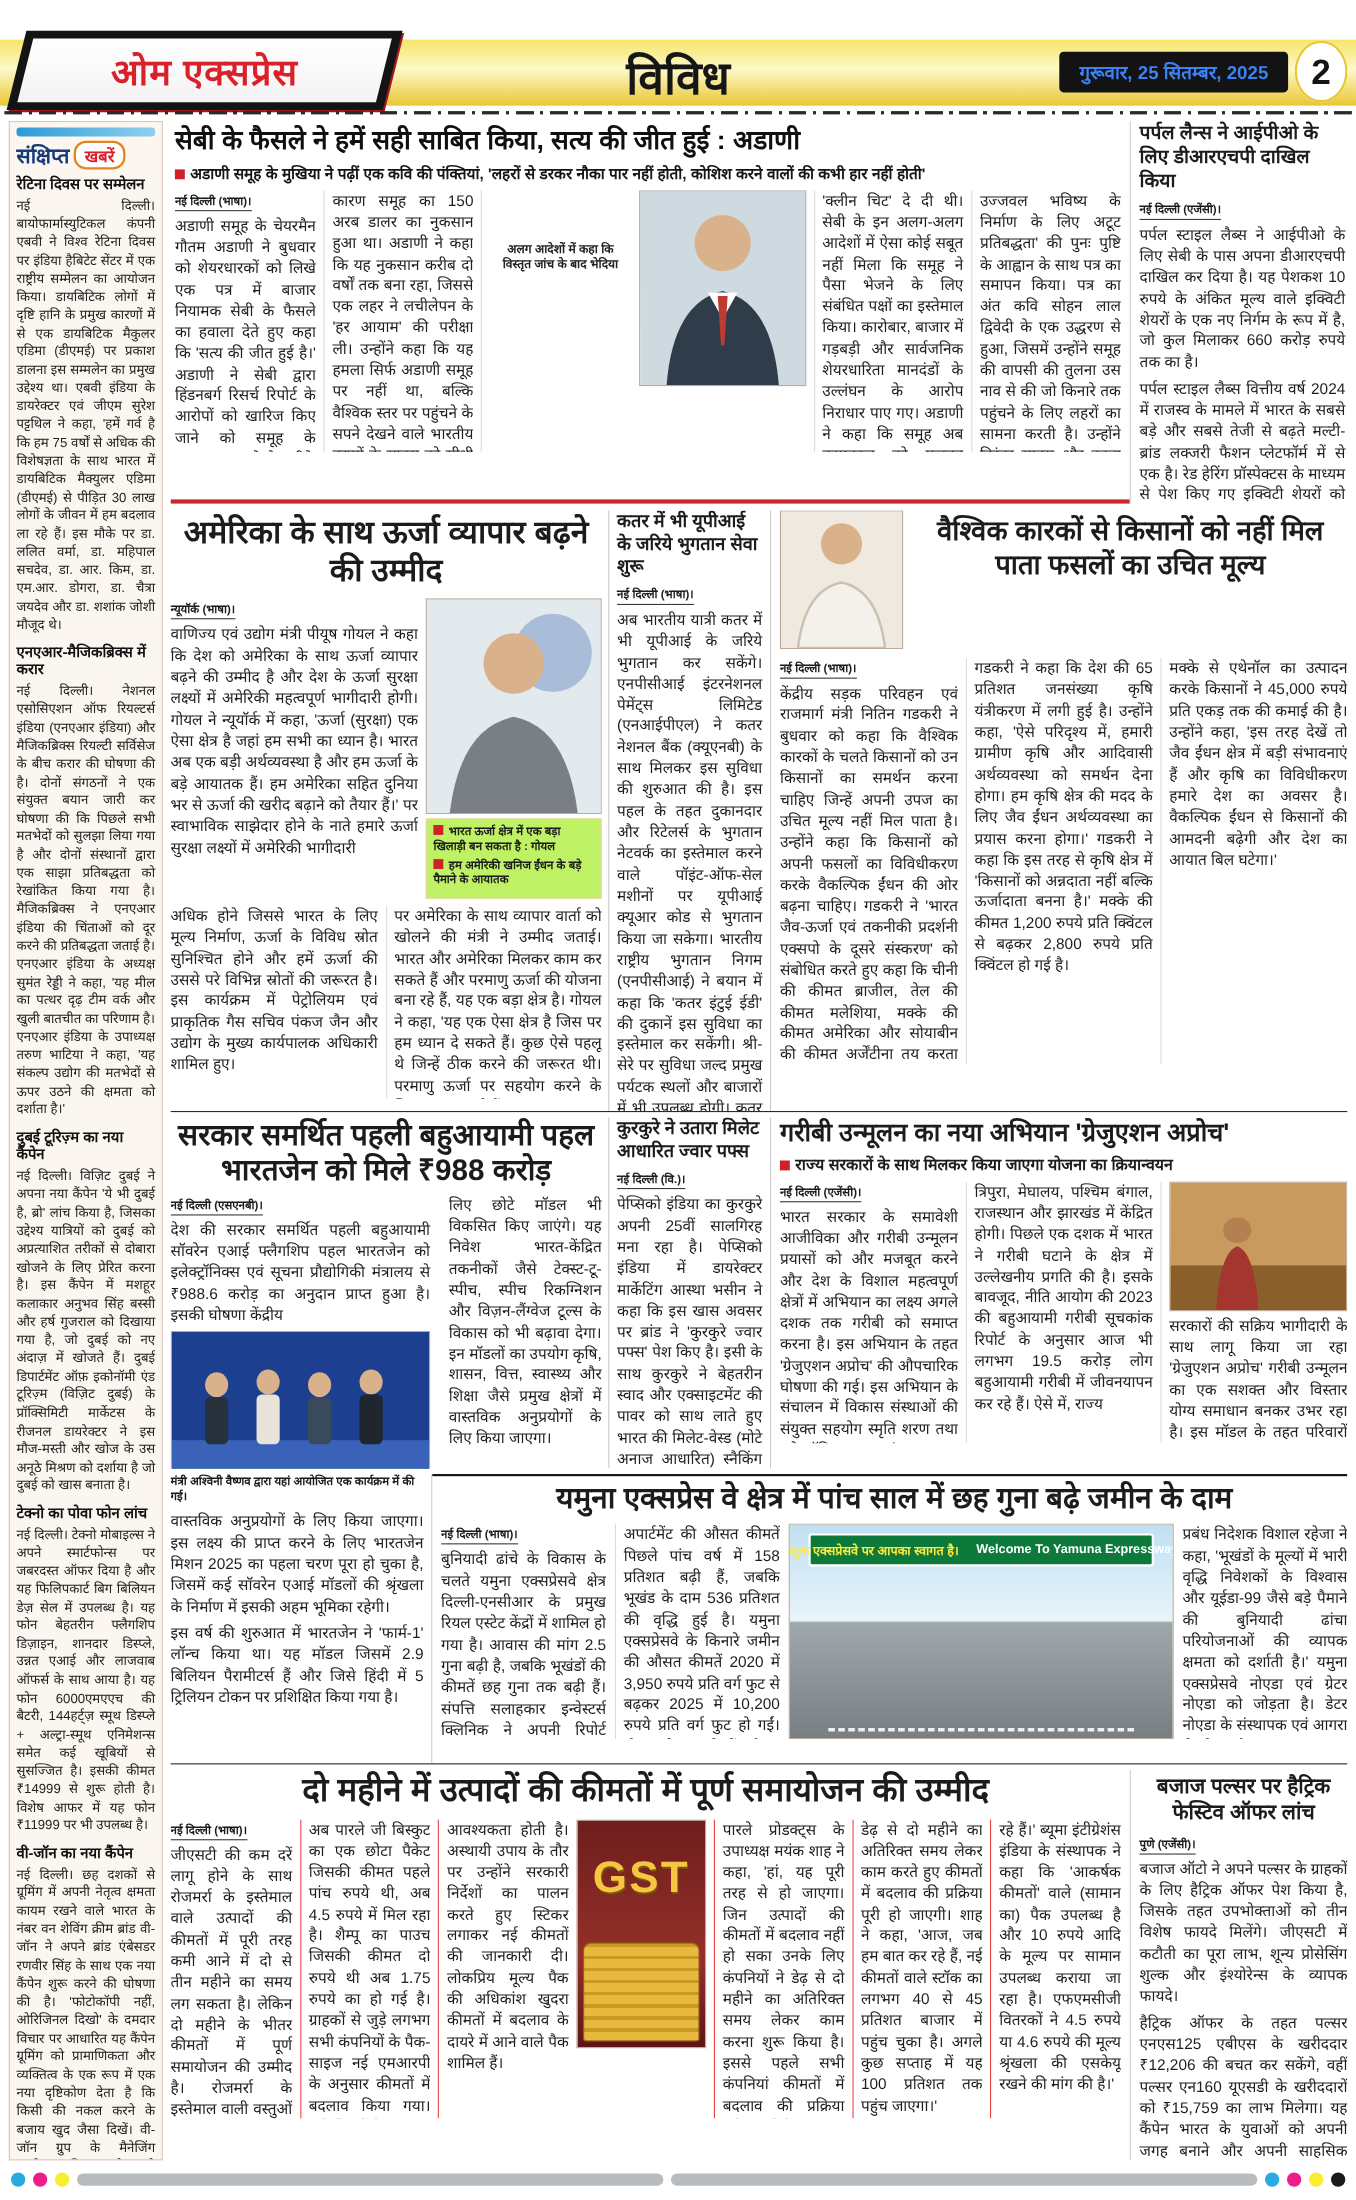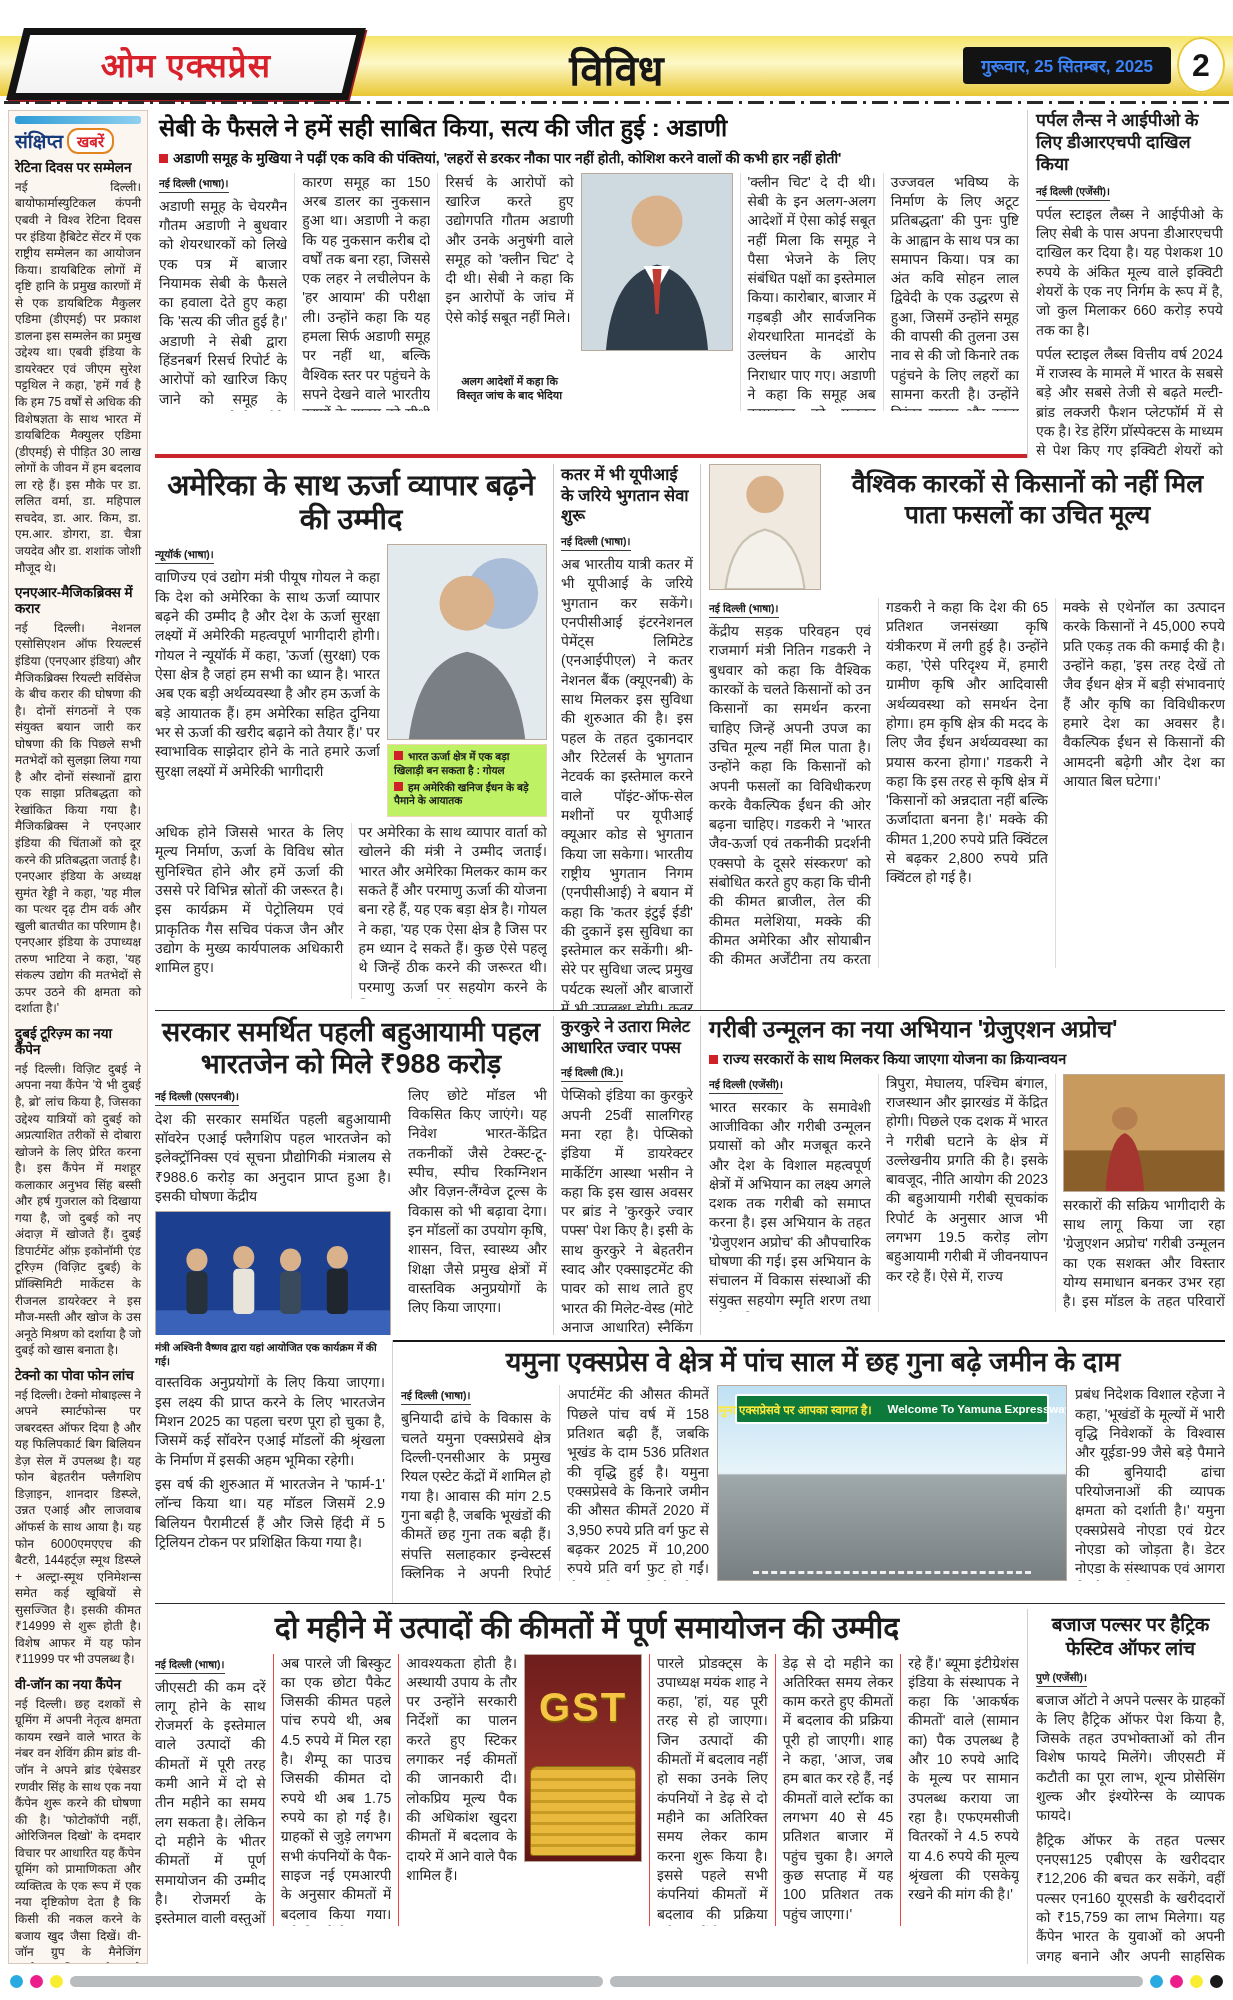--- a/index.html
+++ b/index.html
@@ -204,21 +204,20 @@
           </div>
           <div class="adani-cols">
             <div class="tcol">
               <span class="dateline">नई दिल्ली (भाषा)।</span>
               <div class="bodytext">अडाणी समूह के चेयरमैन गौतम अडाणी ने बुधवार को शेयरधारकों को लिखे एक पत्र में बाजार नियामक सेबी के फैसले का हवाला देते हुए कहा कि 'सत्य की जीत हुई है।' अडाणी ने सेबी द्वारा हिंडनबर्ग रिसर्च रिपोर्ट के आरोपों को खारिज किए जाने को समूह के कामकाज करने के तरीके और पारदर्शिता की 'पुष्टि' भी करार दिया। हिंडनबर्ग की रिपोर्ट के</div>
             </div>
             <div class="tcol">
               <div class="bodytext">कारण समूह का 150 अरब डालर का नुकसान हुआ था। अडाणी ने कहा कि यह नुकसान करीब दो वर्षों तक बना रहा, जिससे एक लहर ने लचीलेपन के 'हर आयाम' की परीक्षा ली। उन्होंने कहा कि यह हमला सिर्फ अडाणी समूह पर नहीं था, बल्कि वैश्विक स्तर पर पहुंचने के सपने देखने वाले भारतीय उद्यमों के साहस को सीधी चुनौती थी। सेबी ने पिछले सप्ताह हिंडनबर्ग</div>
             </div>
             <div class="tcol">
-              <div class="bodytext">रिसर्च के आरोपों को खारिज करते हुए उद्योगपति गौतम अडाणी और उनके अनुषंगी वाले समूह को 'क्लीन चिट' दे दी थी। सेबी ने कहा कि इन आरोपों के जांच में ऐसे कोई सबूत नहीं मिले।</div>
               <div class="pull-quote">अलग आदेशों में कहा कि विस्तृत जांच के बाद भेदिया</div>
             </div>
             <div class="pcol">
               <div class="photo adani-photo">
                 <svg viewBox="0 0 100 120" preserveAspectRatio="xMidYMax slice">
                   <rect x="0" y="0" width="100" height="120" fill="#cfd9e0"></rect>
                   <circle cx="50" cy="34" r="17" fill="#d9b28c"></circle>
                   <path d="M16 120 Q20 70 50 63 Q80 70 84 120 Z" fill="#2f3d4b"></path>
                   <path d="M41 64 L59 64 L50 80 Z" fill="#ffffff"></path>
                   <path d="M47 66 L53 66 L51 96 L49 96 Z" fill="#bf3a30"></path>

